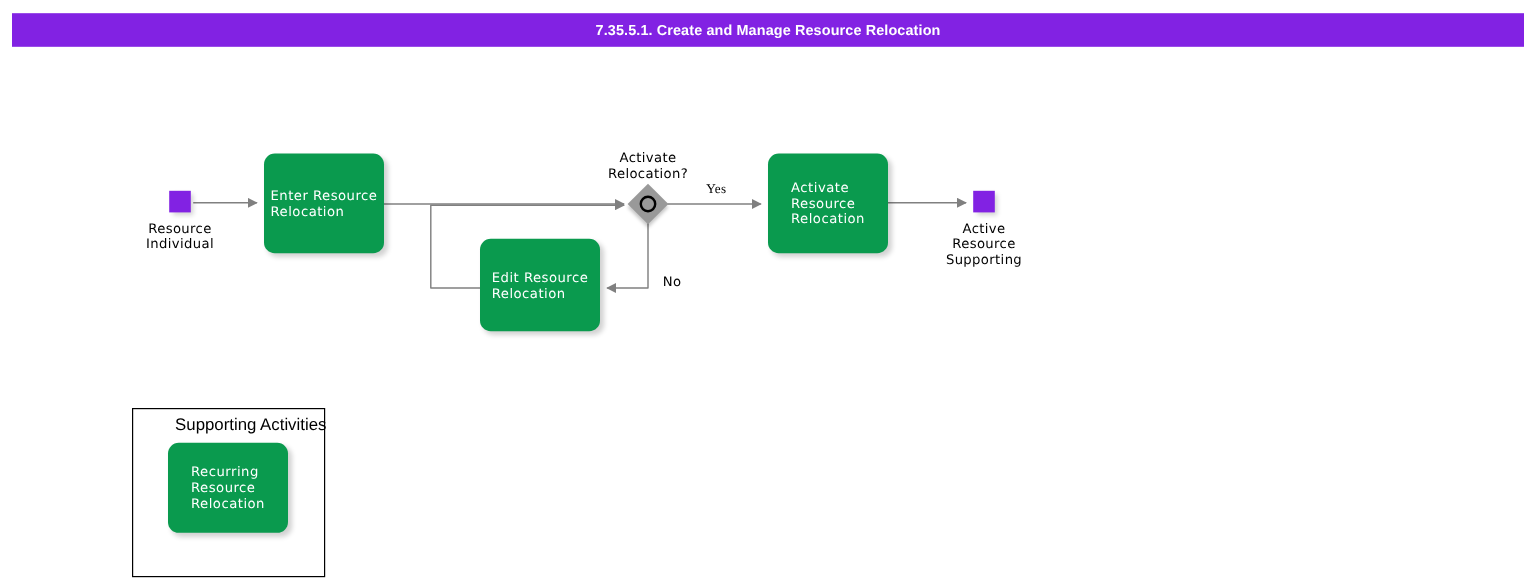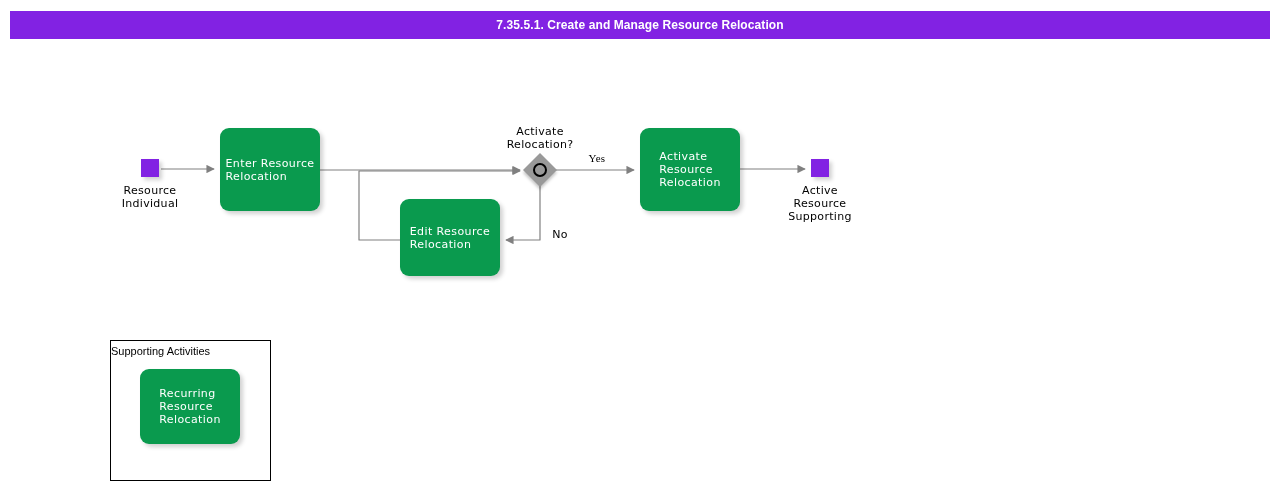--- a/index.html
+++ b/index.html
@@ -136,23 +136,23 @@
     height: 141px;
     border: 1px solid #000000;
     background: #ffffff;
     box-sizing: border-box;
   }
   #supporting-group-title {
     position: absolute;
     left: 0;
     top: 4px;
     width: 161px;
-    text-align: left;
+    text-align: right;
     font-family: "Liberation Sans", sans-serif;
-    font-size: 11px;
+    font-size: 14px;
     color: #000000;
   }
 </style>
 </head>
 <body>
 
 <div id="title-bar">
   <span>7.35.5.1. Create and Manage Resource Relocation</span>
 </div>
 

